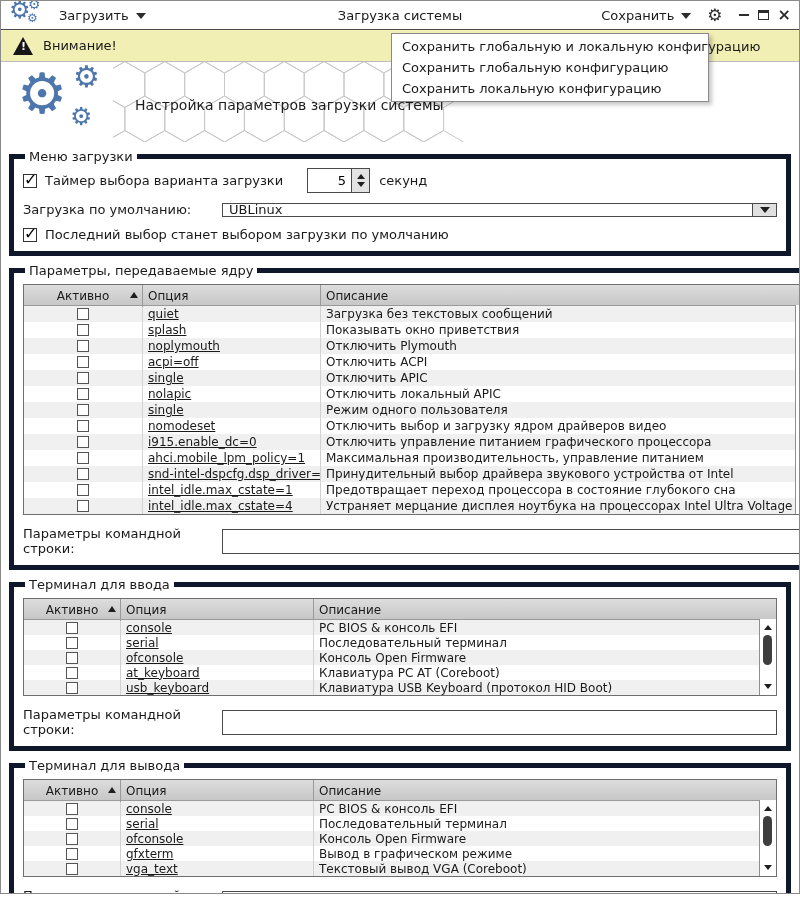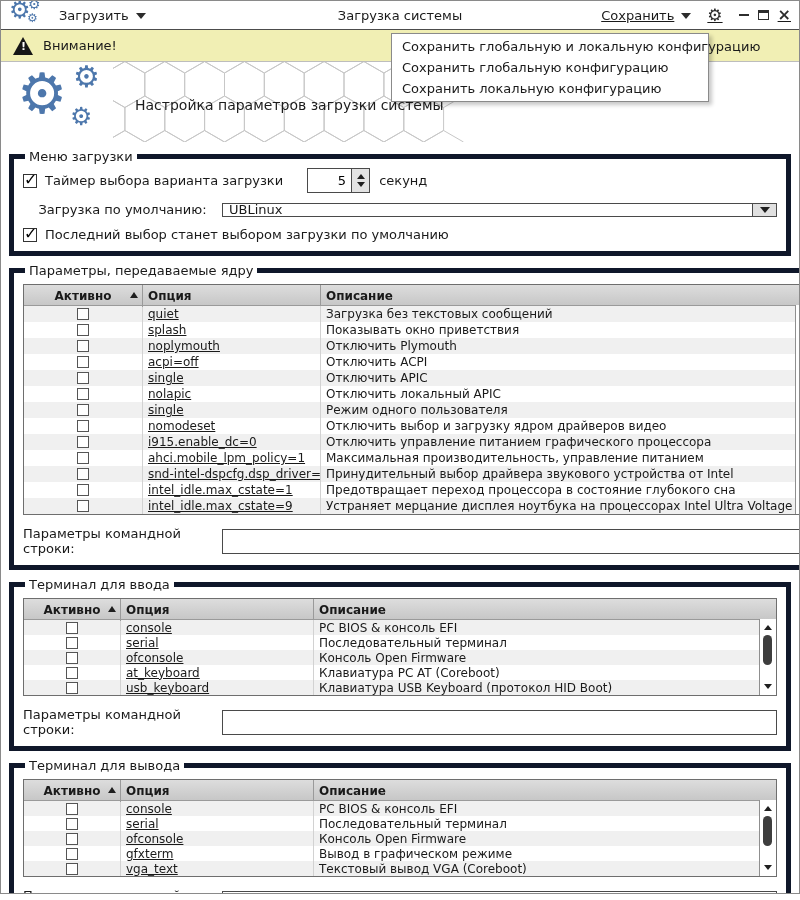--- a/index.html
+++ b/index.html
@@ -9,21 +9,21 @@
   
   .toolbar{height:28px;display:flex;align-items:center;padding:0 8px;position:relative;background:#fff;}
   .tb-left{display:flex;align-items:center;gap:14px;z-index:2;}
   .app-logo{position:relative;width:36px;height:26px;color:#4d77ac;}
   .app-logo .g1{position:absolute;left:0;top:-4px;font-size:24px;line-height:1;}
   .app-logo .g2{position:absolute;left:19px;top:-5px;font-size:14px;line-height:1;}
   .app-logo .g3{position:absolute;left:18px;top:10px;font-size:12px;line-height:1;}
   .tb-btn{display:flex;align-items:center;gap:7px;font-size:13px;cursor:default;}
   .caret{width:0;height:0;border-left:5px solid transparent;border-right:5px solid transparent;border-top:6px solid #2c2c2c;margin-top:2px;}
   .tb-title{position:absolute;left:0;right:0;text-align:center;font-size:13px;z-index:1;}
-  .tb-right{margin-left:auto;display:flex;align-items:center;gap:16px;z-index:2;text-decoration:underline;}
+  .tb-right{margin-left:auto;display:flex;align-items:center;gap:16px;z-index:2;}
   .gear-dark{font-size:17px;line-height:1;color:#2d2d2d;}
   .win-btns{display:flex;align-items:center;gap:9px;}
   .ic-min{width:10px;height:10px;position:relative;}
   .ic-min::after{content:"";position:absolute;left:0;right:0;top:4px;height:2px;background:#2d2d2d;}
   .ic-max{width:11px;height:10px;border:1px solid #2d2d2d;border-top-width:3px;box-sizing:border-box;background:#fff;}
   .ic-close{font-size:16px;line-height:10px;color:#2d2d2d;font-weight:bold;}
 
   
   .warnbar{height:31px;background:#f1efb4;border-top:1px solid #4c4c4c;border-bottom:1px solid #bdbdbd;display:flex;align-items:center;padding-left:12px;gap:10px;}
   .warn-tri{width:0;height:0;border-left:10px solid transparent;border-right:10px solid transparent;border-bottom:18px solid #161616;position:relative;}
@@ -54,30 +54,30 @@
   .bm-row.r3{margin-top:10px;}
   .cb{width:14px;height:14px;border:1px solid #333;background:#fff;display:inline-block;position:relative;flex:none;box-sizing:border-box;}
   .cb.checked::after{content:"✓";position:absolute;left:0px;top:-5px;font-size:16px;font-weight:bold;color:#000;}
   .cb-label{margin-left:8px;}
   .spinbox{display:flex;margin-left:24px;height:25px;border:1px solid #4a4a4a;box-sizing:border-box;background:#fff;}
   .spin-value{border:none;width:36px;text-align:right;padding-right:5px;font-size:13px;outline:none;font-family:inherit;}
   .spin-btn{width:17px;background:#e3e3e3;border-left:1px solid #4a4a4a;display:flex;flex-direction:column;align-items:center;justify-content:center;gap:3px;}
   .tri-up{width:0;height:0;border-left:4px solid transparent;border-right:4px solid transparent;border-bottom:5px solid #1f1f1f;}
   .tri-down{width:0;height:0;border-left:4px solid transparent;border-right:4px solid transparent;border-top:5px solid #1f1f1f;}
   .unit{margin-left:9px;}
-  .fix-label{width:199px;flex:none;text-align:center;}
+  .fix-label{width:199px;flex:none;}
   .combo{flex:1;height:14px;border:1px solid #4a4a4a;display:flex;align-items:center;background:#fff;box-sizing:border-box;}
   .combo-value{padding-left:6px;font-size:13px;}
   .combo-btn{margin-left:auto;width:23px;align-self:stretch;background:#e0e0e0;border-left:1px solid #4a4a4a;display:flex;align-items:center;justify-content:center;}
   .combo-btn .tri-down{border-left-width:5px;border-right-width:5px;border-top-width:6px;}
 
   
   .tbl{position:relative;border:1px solid #6e6e6e;margin-top:4px;background:#fff;overflow:hidden;}
   .thead{display:flex;height:20px;background:linear-gradient(#dddddd,#c7c7c7);border-bottom:1px solid #9a9a9a;font-size:12px;}
-  .th{display:flex;align-items:center;padding:11px 5px;border-right:1px solid #9a9a9a;box-sizing:border-box;font-weight:bold;}
+  .th{display:flex;align-items:center;padding:11px 5px;border-right:1px solid #9a9a9a;box-sizing:border-box;}
   .th-active{justify-content:center;position:relative;}
   .th-desc{flex:1;border-right:none;}
   .sort{position:absolute;right:4px;top:7px;width:0;height:0;border-left:4px solid transparent;border-right:4px solid transparent;border-bottom:6px solid #1f1f1f;}
   .tr{display:flex;align-items:stretch;font-size:12px;background:#fff;}
   .tr.alt{background:#f0f0f0;}
   .s0 .tr{height:16px;}
   .s1 .tr,.s2 .tr{height:15px;}
   .td{box-sizing:border-box;padding:0 5px;overflow:hidden;white-space:nowrap;display:flex;align-items:center;}
   .td-active{justify-content:center;border-right:1px solid #d2d2d2;}
   .td-opt{border-right:1px solid #d2d2d2;text-decoration:underline;}
@@ -319,21 +319,21 @@
               <div class="td td-active">
                 <span class="cb2"></span>
               </div>
               <div class="td td-opt">intel_idle.max_cstate=1</div>
               <div class="td td-desc">Предотвращает переход процессора в состояние глубокого сна</div>
             </div>
             <div class="tr alt">
               <div class="td td-active">
                 <span class="cb2"></span>
               </div>
-              <div class="td td-opt">intel_idle.max_cstate=9</div>
+              <div class="td td-opt">intel_idle.max_cstate=4</div>
               <div class="td td-desc">Устраняет мерцание дисплея ноутбука на процессорах Intel Ultra Voltage</div>
             </div>
           </div>
       <div class="vscroll">
         <span class="sb-btn sb-up">
               <span class="tri-up"></span>
             </span>
         <span class="thumb"></span>
         <span class="sb-btn sb-down">
               <span class="tri-down"></span>

